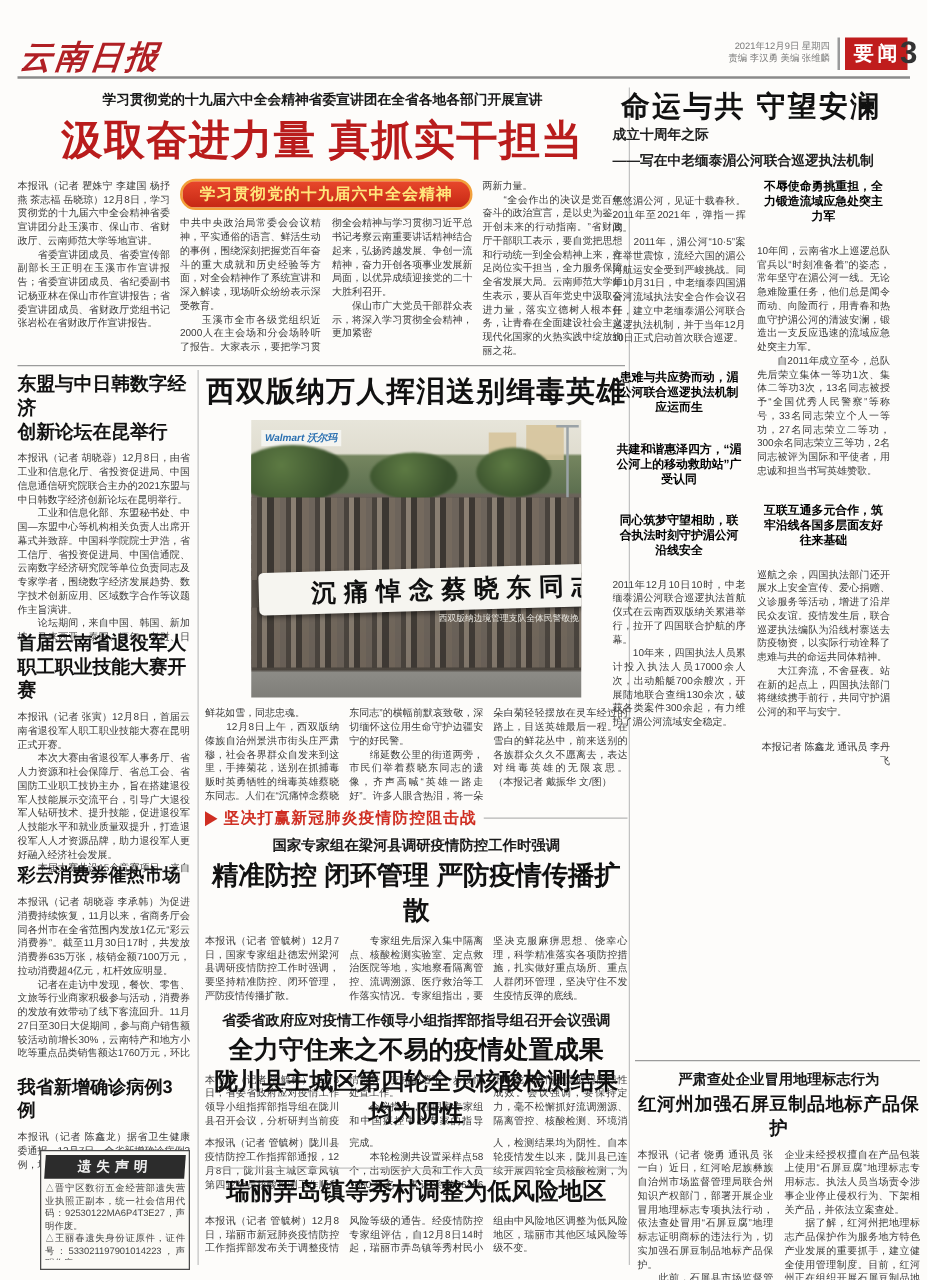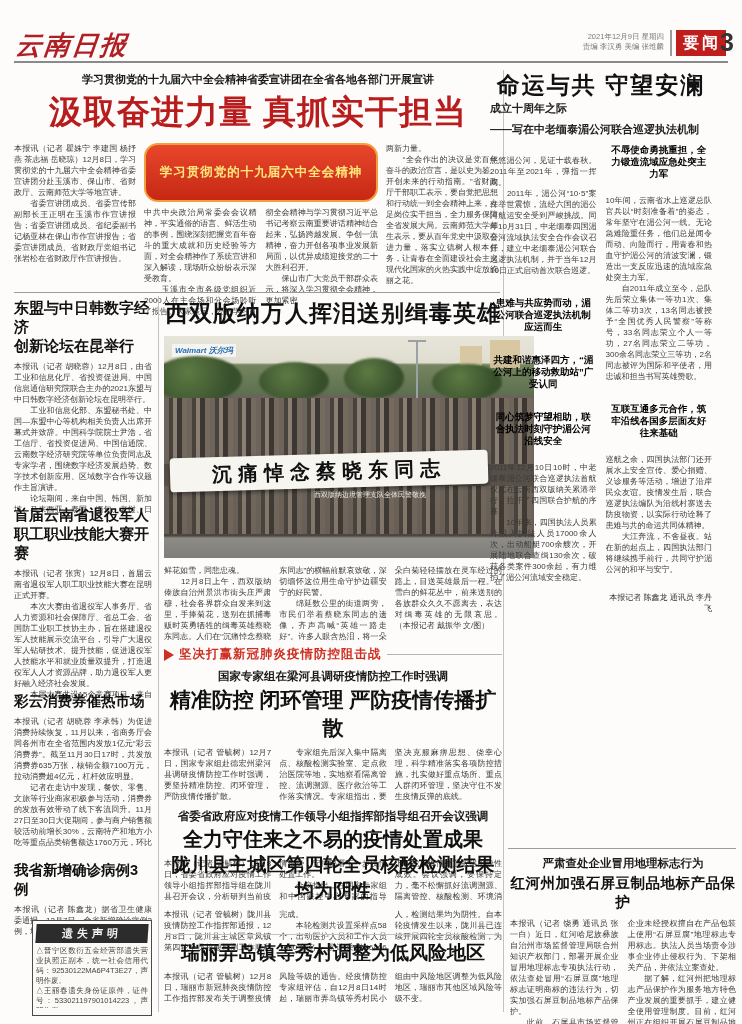--- a/index.html
+++ b/index.html
@@ -16,21 +16,21 @@
             font-size:26px;color:#b01f24;letter-spacing:2px;transform:skewX(-6deg);}
   .dateblock{font-size:7.5px;line-height:10px;color:#7a7a7a;text-align:right;}
   .section-box{background:#c01d1d;color:#ffffff;font-weight:bold;font-size:16px;
                letter-spacing:3px;padding:3px 5px 2px 7px;}
   .pageno{font-size:25px;font-weight:bold;color:#333;}
 
   
   .kicker{font-weight:bold;color:#1a1a1a;text-align:center;}
   .headline-main{font-size:33px;font-weight:900;letter-spacing:1px;text-align:center;color:#b91c1c;}
   .badge{background:linear-gradient(#e8472b,#c62814);border:2.5px solid #f2a03c;border-radius:14px;
-         color:#ffe87c;font-weight:bold;font-size:12.5px;text-align:center;padding:19px 8px;letter-spacing:1px;}
+         color:#ffe87c;font-weight:bold;font-size:12.5px;text-align:center;padding:2px 8px;letter-spacing:1px;}
 
   
   .lr-title{font-size:15px;font-weight:900;line-height:19px;color:#111;}
   .adbox{border:1.5px solid #4a4a4a;background:#fbfaf6;padding:3px;}
   .adbox-head{background:#2c2c2c;color:#f2f2f2;font-weight:bold;font-size:11px;
               text-align:center;letter-spacing:4px;padding:2px 0;transform:skewX(-4deg);}
   .adbox-body{font-size:7.5px;line-height:10px;color:#444;margin-top:3px;}
 
   
   .headline-c{font-weight:900;text-align:center;color:#111;}
@@ -136,21 +136,21 @@
 
   <div class="abs adbox" style="left:32px;top:920px;width:112px;height:88px;">
     <div class="adbox-head">遗失声明</div>
     <div class="jt adbox-body" style="height:62px;">△晋宁区数衍五金经营部遗失营业执照正副本，统一社会信用代码：92530122MA6P4T3E27，声明作废。
 △王丽春遗失身份证原件，证件号：533021197901014223，声明作废。
 △景洪市嘉禾商贸有限公司遗失公章一枚，编号：5328011999000148870，声明作废。</div>
   </div>
 
   <div class="abs" style="left:164px;top:298px;width:338px;">
     <div class="headline-c" style="font-size:23px;letter-spacing:1px;">西双版纳万人挥泪送别缉毒英雄</div>
-    <div class="photo" style="position:relative;width:370px;height:222px;margin:7px auto 0;">
+    <div class="photo" style="position:relative;width:264px;height:222px;margin:7px auto 0;">
       <div class="ph-bld" style="right:14px;top:4px;width:30px;height:28px;"></div>
       <div class="ph-bld" style="right:52px;top:10px;width:22px;height:20px;"></div>
       <div class="ph-sign" style="left:8px;top:8px;">Walmart 沃尔玛</div>
       <div class="ph-lamp" style="left:252px;top:4px;height:58px;"></div>
       <div class="ph-lamp" style="left:244px;top:4px;height:2px;width:18px;"></div>
       <div class="ph-tree" style="left:-12px;top:20px;width:90px;height:46px;"></div>
       <div class="ph-tree" style="left:95px;top:26px;width:70px;height:38px;"></div>
       <div class="ph-tree" style="left:180px;top:22px;width:60px;height:40px;"></div>
       <div class="ph-tree" style="left:268px;top:28px;width:70px;height:36px;"></div>
       <div class="ph-crowd" style="top:62px;height:66px;"></div>

